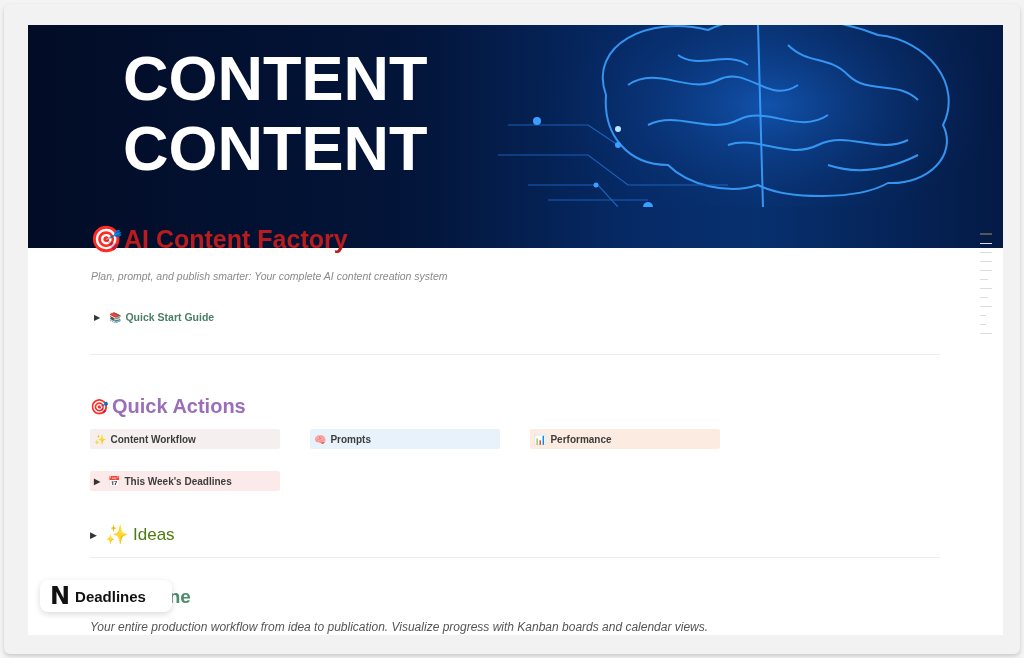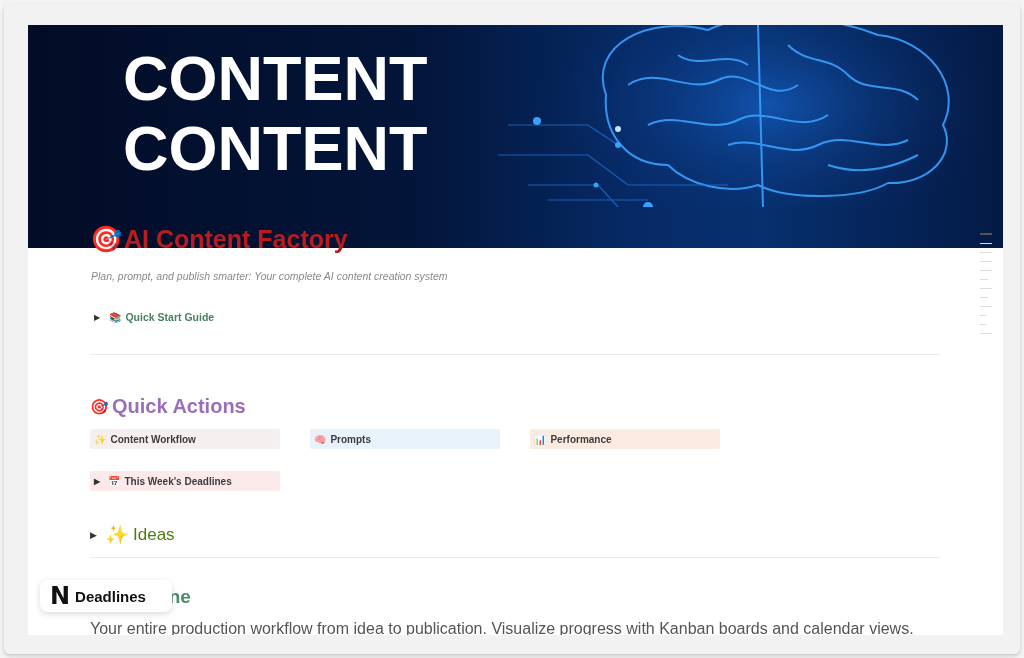--- a/index.html
+++ b/index.html
@@ -41,21 +41,21 @@
     display: flex; align-items: center; padding-left: 4px; font-size: 10px; font-weight: bold; color: #3d3d3d;
   }
   .action .emo { font-size: 10px; margin-right: 4px; }
   .h-blue { position: absolute; left: 0; top: 316px; display: flex; align-items: center; }
   .h-blue .tri { font-size: 9px; width: 15px; }
   .h-blue .emo { font-size: 19px; width: 28px; }
   .h-blue .txt { font-size: 17px; font-weight: normal; color: #4d7c0f; }
   .h-green { position: absolute; left: 0; top: 376px; display: flex; align-items: center; height: 28px; overflow: hidden; }
   .h-green .emo { font-size: 19px; width: 28px; }
   .h-green .txt { font-size: 19px; font-weight: bold; color: #4d8b6a; }
-  .pipeline-desc { position: absolute; left: 0; top: 413px; font-size: 16px; color: #555; white-space: nowrap; }
+  .pipeline-desc { position: absolute; left: 0; top: 413px; font-size: 12px; font-style: italic; color: #555; white-space: nowrap; }
   .toc { position: absolute; left: 952px; top: 208px; width: 12px; }
   .toc div { height: 1px; background: #dcdcdc; margin-bottom: 8px; }
   .toc div.active { background: #555; height: 2px; width: 12px; }
   .badge {
     position: absolute; left: 40px; top: 580px; width: 132px; height: 32px;
     background: #fff; border-radius: 8px; box-shadow: 0 2px 6px rgba(0,0,0,0.15);
     display: flex; align-items: center; padding-left: 10px;
   }
   .badge .logo { font-size: 24px; font-weight: bold; color: #111; margin-right: 5px; font-family: "DejaVu Sans", sans-serif; }
   .badge .name { font-size: 15px; font-weight: bold; color: #111; }

